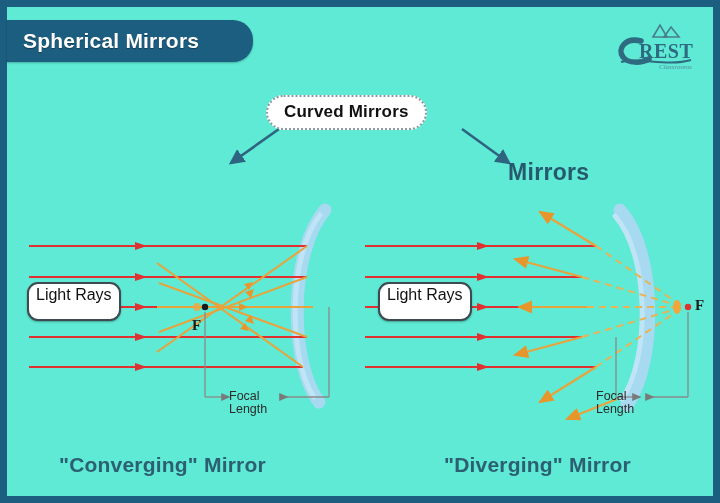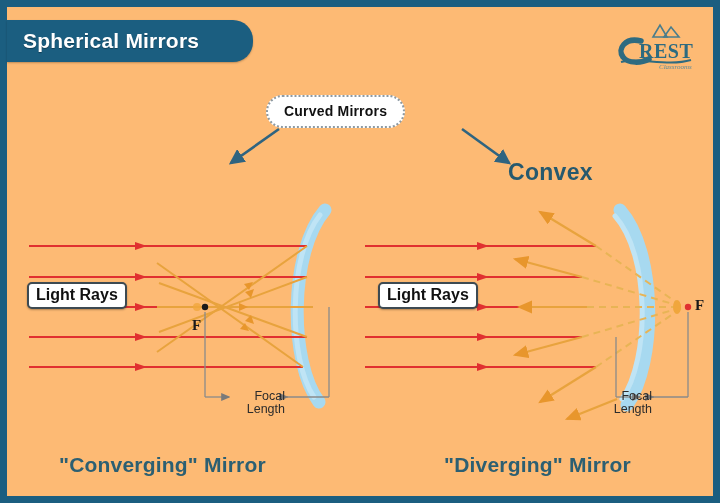--- a/index.html
+++ b/index.html
@@ -3,21 +3,21 @@
 <meta charset="utf-8">
 <style>
   html,body{margin:0;padding:0;}
   body{
     width:720px;height:503px;overflow:hidden;
     background:#ffffff;
     font-family:"Liberation Sans", sans-serif;
   }
   #page{
     position:relative;width:720px;height:503px;
-    background:#fdba74;
+    background:#5eead4;
     box-sizing:border-box;
     border:7px solid #1b5e80;
   }
   
   #title-bar{
     position:absolute;left:0;top:13px;
     height:42px;width:246px;
     background:#1b5e80;
     border-top-right-radius:20px;
     border-bottom-right-radius:20px;
@@ -34,21 +34,21 @@
   #logo svg{display:block;}
   
   #curved-node{
     position:absolute;left:259px;top:88px;
     padding:5px 16px 6px 16px;
     border:2px dotted #8d9aa3;
     border-radius:18px;
     background:#ffffff;
   }
   #curved-node span{
-    font-size:14px;font-weight:bold;color:#111111;
+    font-size:17px;font-weight:bold;color:#111111;
     letter-spacing:.2px;
   }
   
   .branch-label{
     position:absolute;font-size:23px;font-weight:bold;
     color:#26596e;letter-spacing:.3px;
   }
   #label-concave{left:107px;top:152px;}
   #label-convex{left:501px;top:152px;}
   
@@ -56,37 +56,37 @@
     position:absolute;font-size:21px;font-weight:bold;
     color:#2c5f72;letter-spacing:.2px;
   }
   #caption-left{left:52px;top:446px;}
   #caption-right{left:437px;top:446px;}
   
   .lightrays-box{
     position:absolute;
     background:#ffffff;
     border:2px solid #3d4a52;
-    border-radius:5px;
-    padding:2px 7px 3px 7px;
-    font-size:16px;font-weight:bold;color:#111111;
+    border-radius:11px;
+    padding:2px 7px 15px 7px;
+    font-size:16px;font-weight:normal;color:#111111;
     box-shadow:0 1px 2px rgba(0,0,0,.3);
   }
   #lightrays-left{left:20px;top:275px;}
   #lightrays-right{left:371px;top:275px;}
   
   .f-letter{
     position:absolute;font-size:15px;font-weight:bold;color:#1a1a1a;
     font-family:"Liberation Serif", serif;
   }
   #f-left{left:185px;top:310px;}
   #f-right{left:688px;top:290px;}
   
   .focal-caption{
-    position:absolute;text-align:right;
+    position:absolute;text-align:left;
     font-size:12.5px;color:#2b2b2b;line-height:13px;
     font-weight:normal;
   }
   #focal-left{left:222px;top:383px;width:56px;}
   #focal-right{left:589px;top:383px;width:56px;}
   .focal-caption div{display:block;}
   svg.diagram{position:absolute;left:0;top:0;}
 </style>
 </head>
 <body>
@@ -231,21 +231,21 @@
         <line x1="609" y1="390" x2="633" y2="390" marker-end="url(#arrowGray)"></line>
         <line x1="681" y1="390" x2="646" y2="390" marker-end="url(#arrowGrayL)"></line>
       </g>
     </g>
   </svg>
 
   <div id="curved-node">
     <span>Curved Mirrors</span>
   </div>
 
-  <div class="branch-label" id="label-convex">Convex</div>
+  <div class="branch-label" id="label-convex">Mirrors</div>
 
   <div class="lightrays-box" id="lightrays-left">Light Rays</div>
   <div class="lightrays-box" id="lightrays-right">Light Rays</div>
 
   <div class="f-letter" id="f-left">F</div>
   <div class="f-letter" id="f-right">F</div>
 
   <div class="focal-caption" id="focal-left">
     <div>Focal</div>
     <div>Length</div>

